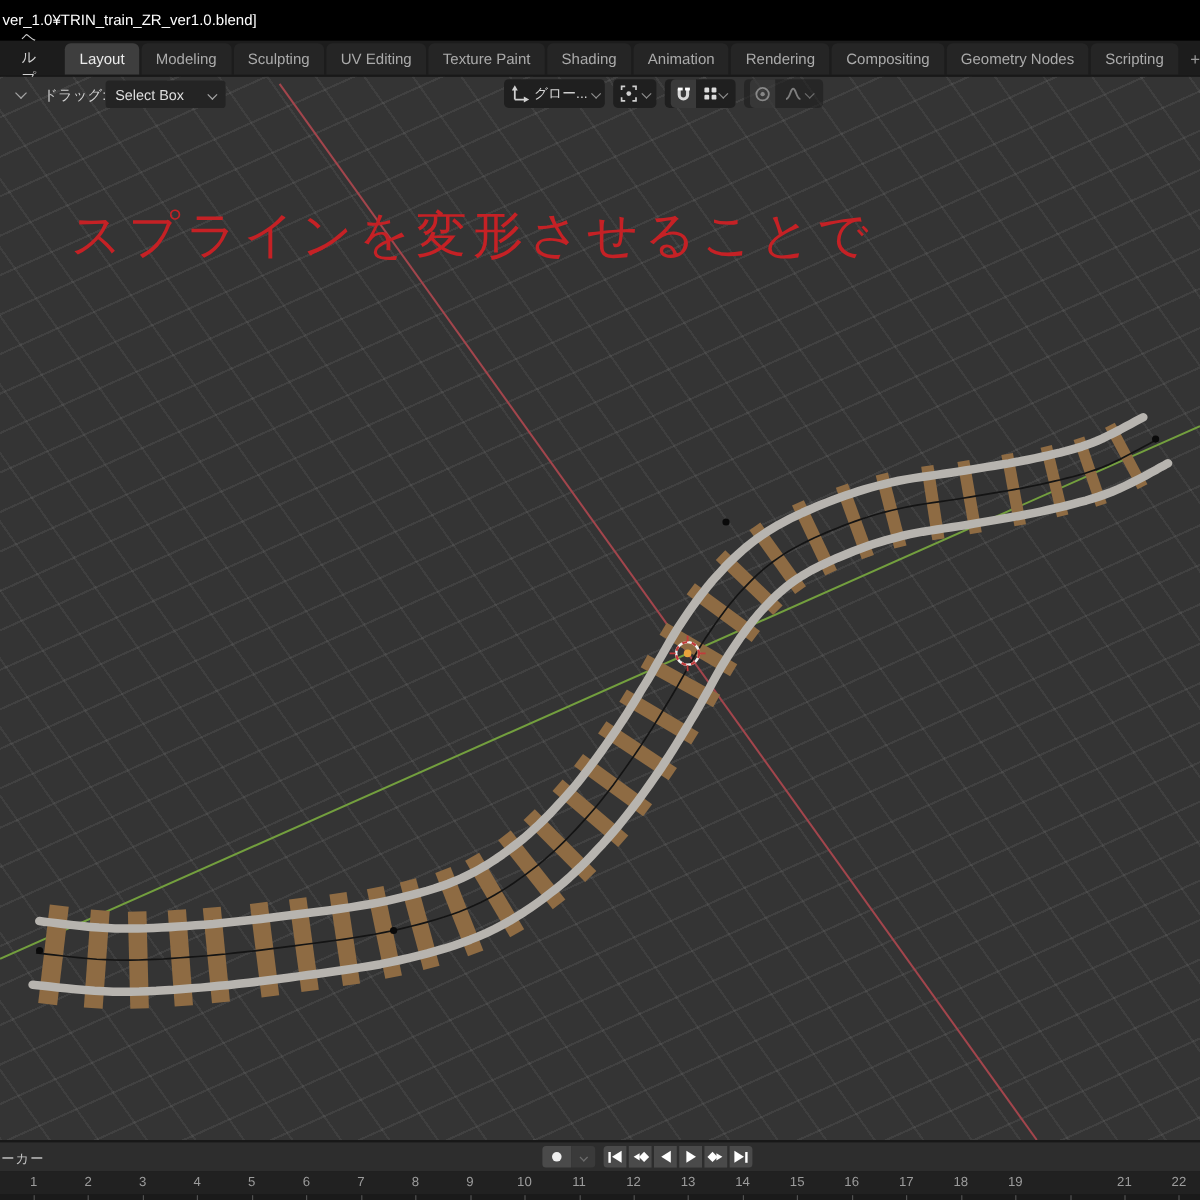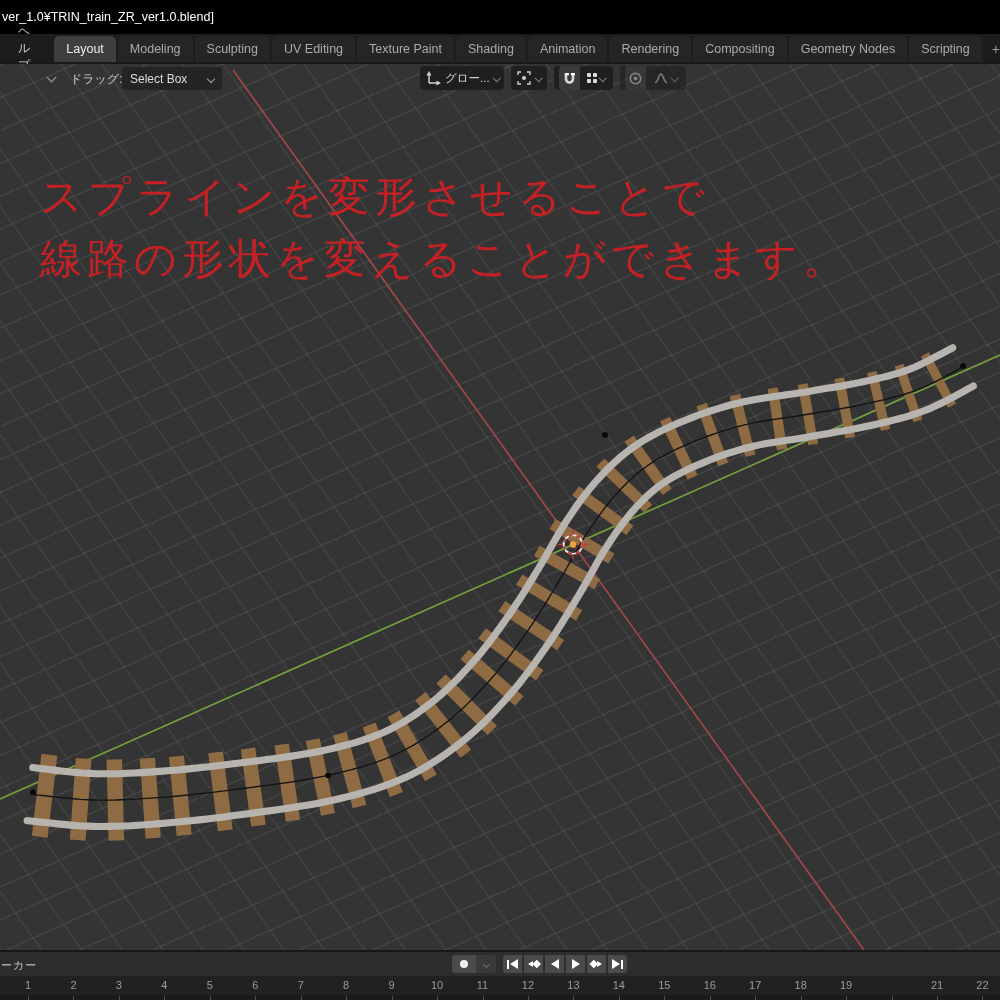--- a/index.html
+++ b/index.html
@@ -23,21 +23,21 @@
 
   
   .viewport { position:relative; flex:1; background-color:#343434; overflow:hidden;
     background-image:
       repeating-linear-gradient(155.8deg, rgba(255,255,255,0.062) 0px, rgba(255,255,255,0.062) 1.7px, transparent 1.7px, transparent 30px),
       repeating-linear-gradient(54.7deg,  rgba(255,255,255,0.055) 0px, rgba(255,255,255,0.055) 1.7px, transparent 1.7px, transparent 33px);
   }
   .scene-svg { position:absolute; inset:0; width:100%; height:100%; }
 
   
-  .tool-row { position:absolute; top:2px; left:0; right:0; height:26px; pointer-events:none;margin-left:34px; }
+  .tool-row { position:absolute; top:2px; left:0; right:0; height:26px; pointer-events:none; }
   .tool-row > * { pointer-events:auto; }
   .chev { display:inline-block; width:7px; height:7px; border-right:1.6px solid #a5a5a5;
           border-bottom:1.6px solid #a5a5a5; transform:rotate(45deg); }
   .tool-chev { position:absolute; left:14px; top:8px; }
   .drag-label { position:absolute; left:36px; top:5px; color:#cfcfcf; }
   .select-box { position:absolute; left:88px; top:1px; width:100px; height:23px; background:#242424;
                 border-radius:3px; display:flex; align-items:center; padding:0 8px; color:#dedede; }
   .select-box .chev { margin-left:auto; width:6px; height:6px; }
 
   
@@ -224,23 +224,22 @@
         </span>
         <span class="seg">
           <svg width="16" height="14">
             <path d="M2 11.5 C5.5 11.5 5.5 3 8 3 C10.5 3 10.5 11.5 14 11.5" stroke="#aaaaaa" stroke-width="1.6" fill="none"></path>
           </svg>
           <span class="chev"></span>
         </span>
       </div>
     </div>
 
-    <div class="annotation" id="annotation" style="color: rgb(197, 33, 37);">
+    <div class="annotation" id="annotation" style="color: rgb(197, 33, 37); margin-left: 19px;">
       <div>スプラインを変形させることで</div>
-      <div>線路の形状を変えることができます。</div>
     </div>
   </div>
 
   <div class="timeline">
     <span class="marker-label">ーカー</span>
     <div class="rec-wrap">
       <span class="rec-btn">
         <span class="rec-dot"></span>
       </span>
       <span class="rec-chev">

